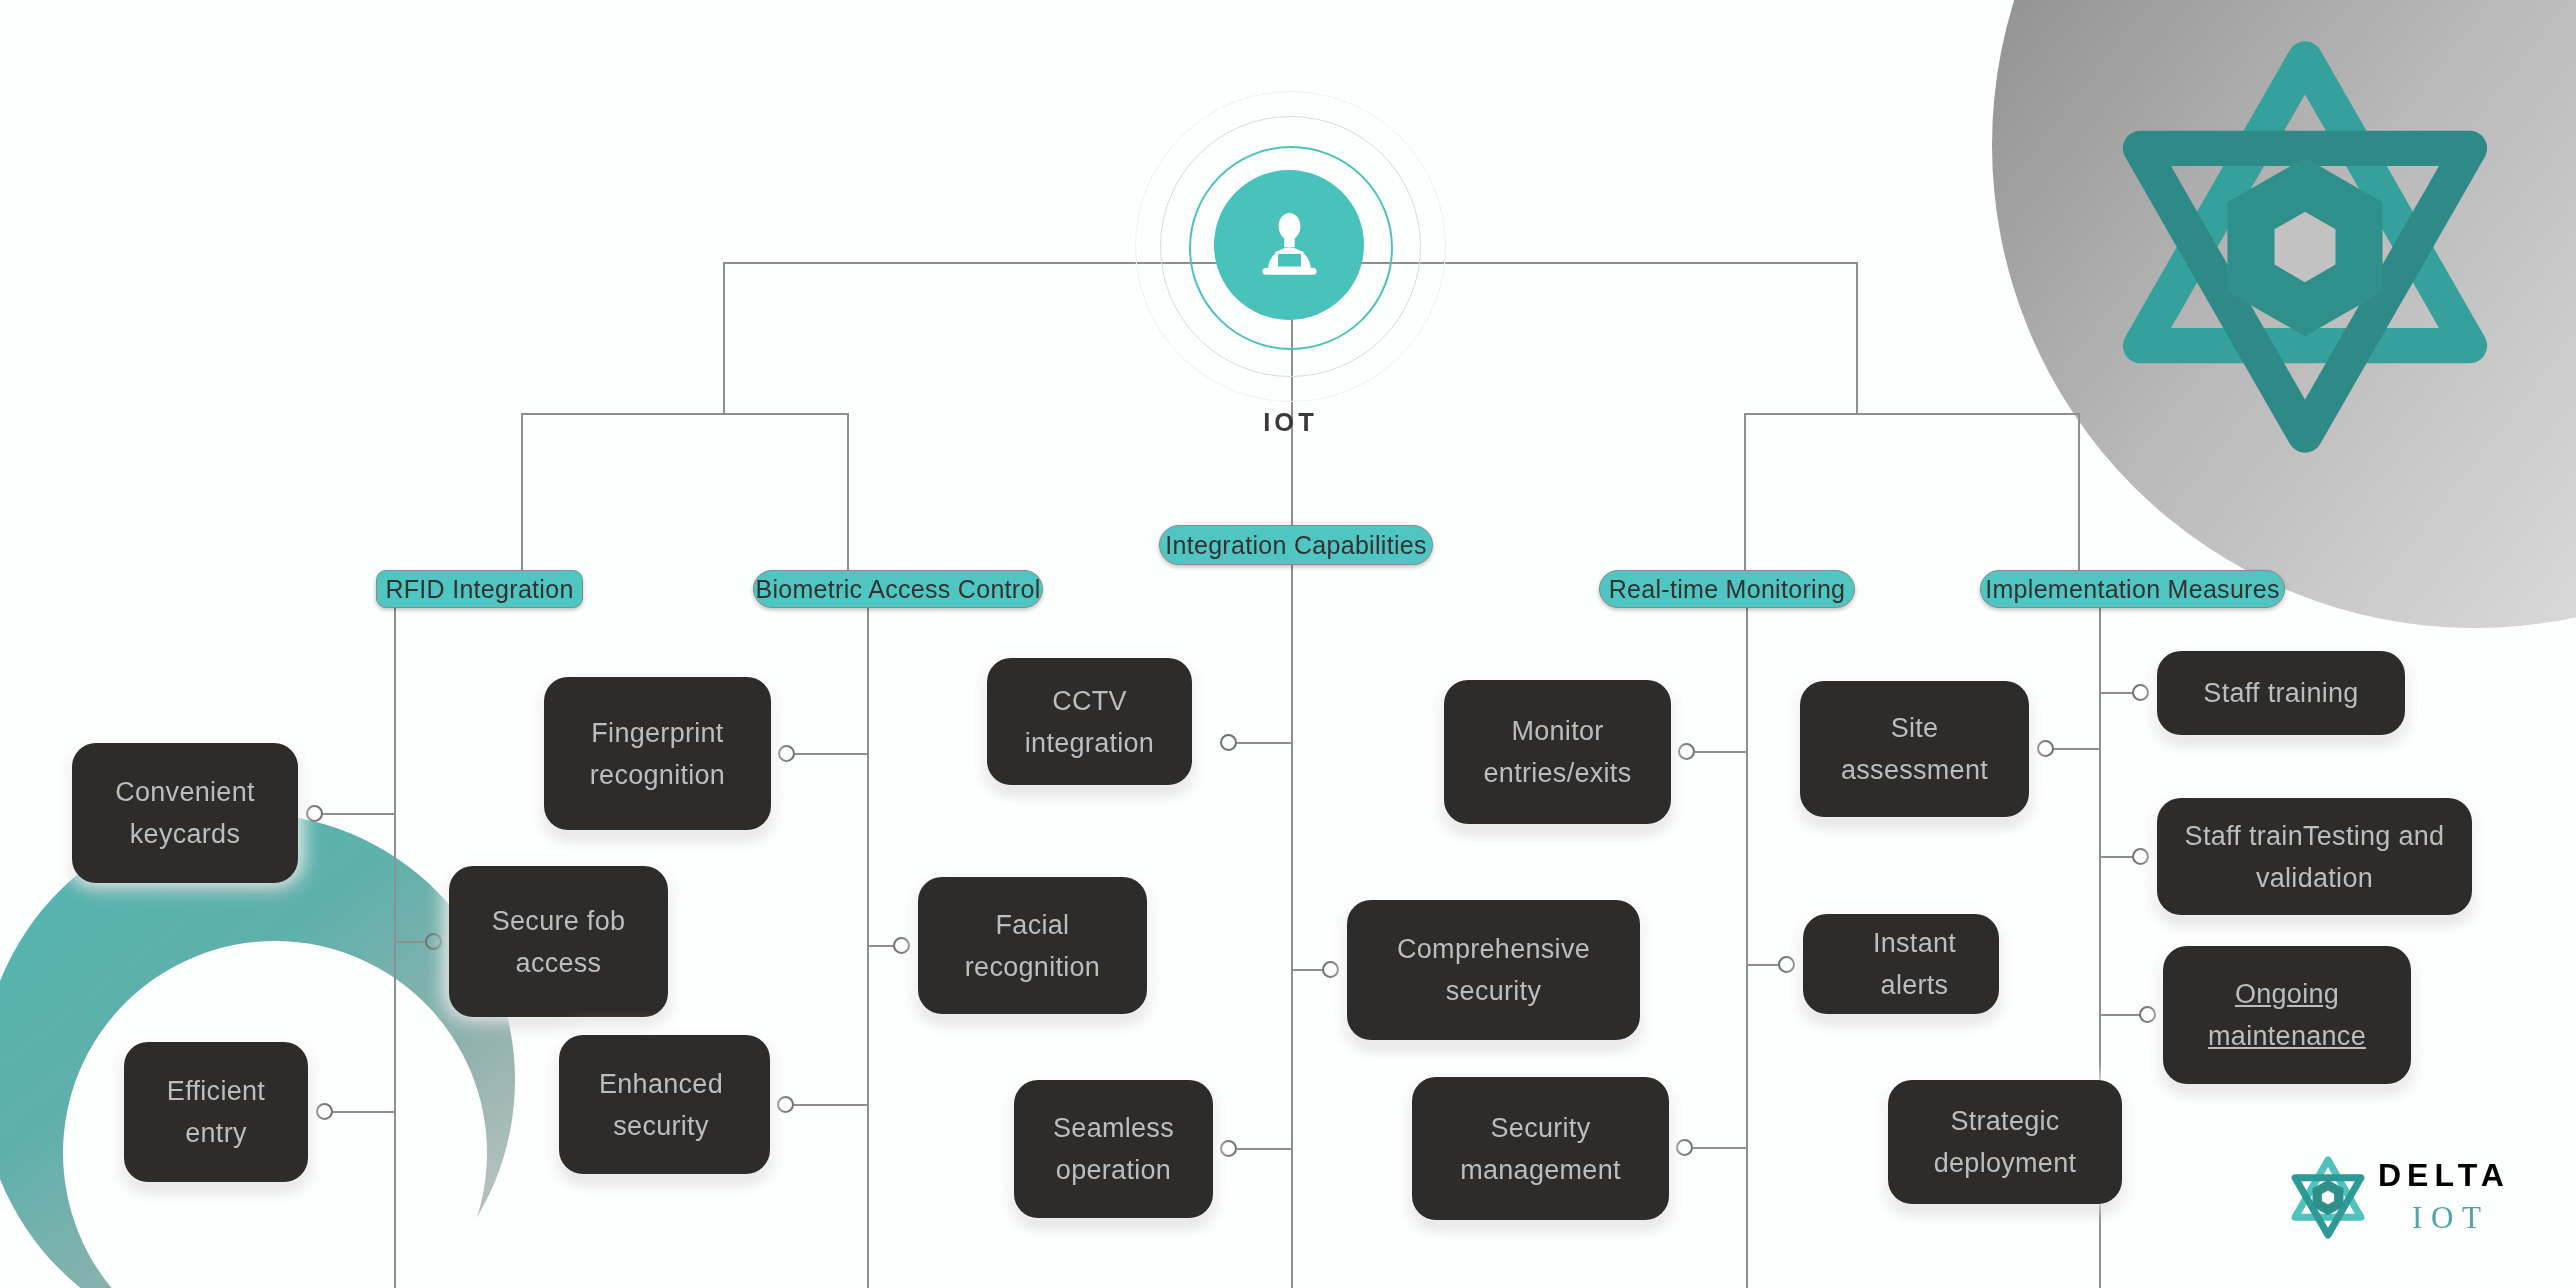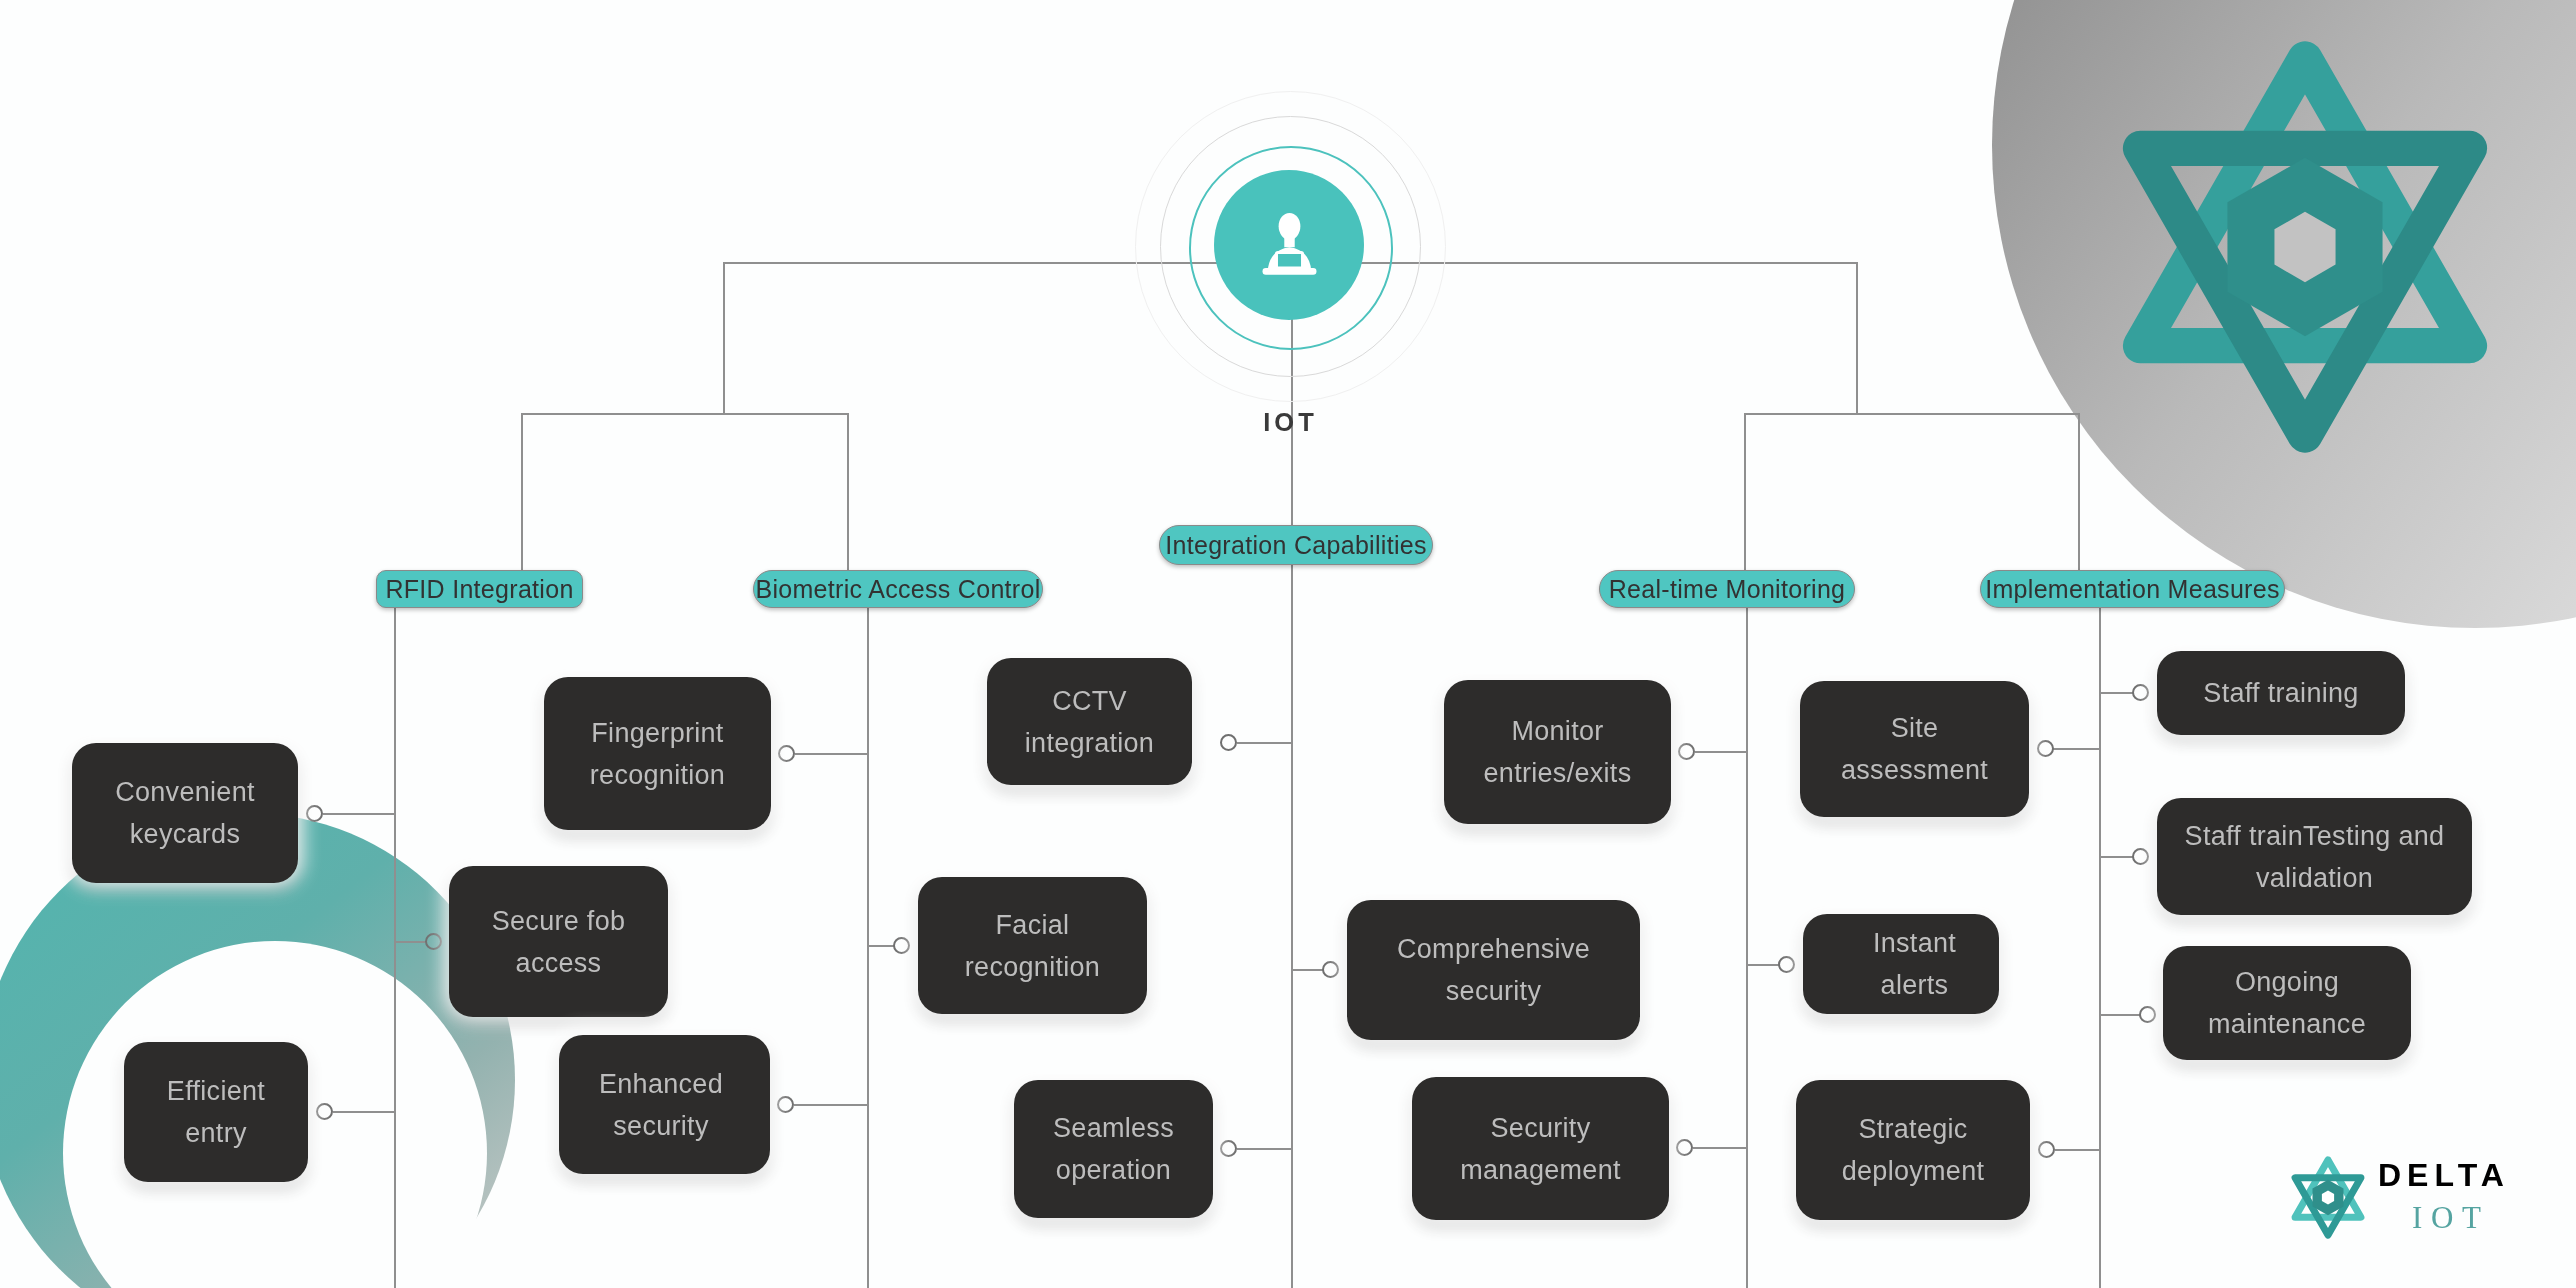--- a/index.html
+++ b/index.html
@@ -157,24 +157,24 @@
       <div class="node" style="left: 544px; top: 677px; width: 227px; height: 153px;">Fingerprint recognition</div>
       <div class="node" style="left: 918px; top: 877px; width: 229px; height: 137px;">Facial recognition</div>
       <div class="node" style="left: 559px; top: 1035px; width: 211px; height: 139px; padding-left: 12px;">Enhanced security</div>
       <div class="node" style="left: 987px; top: 658px; width: 205px; height: 127px;">CCTV integration</div>
       <div class="node" style="left: 1347px; top: 900px; width: 293px; height: 140px;">Comprehensive security</div>
       <div class="node" style="left: 1014px; top: 1080px; width: 199px; height: 138px;">Seamless operation</div>
       <div class="node" style="left: 1444px; top: 680px; width: 227px; height: 144px;">Monitor entries/exits</div>
       <div class="node" style="left: 1803px; top: 914px; width: 196px; height: 100px; padding-left: 46px;">Instant alerts</div>
       <div class="node" style="left: 1412px; top: 1077px; width: 257px; height: 143px;">Security management</div>
       <div class="node" style="left: 1800px; top: 681px; width: 229px; height: 136px;">Site assessment</div>
-      <div class="node" style="left: 1796px; top: 1080px; width: 234px; height: 140px;">Strategic deployment</div>
+      <div class="node" style="left: 1888px; top: 1080px; width: 234px; height: 124px;">Strategic deployment</div>
       <div class="node" style="left: 2157px; top: 651px; width: 248px; height: 84px;">Staff training</div>
       <div class="node" style="left: 2157px; top: 798px; width: 315px; height: 117px;">Staff trainTesting and validation</div>
-      <div class="node" style="left: 2163px; top: 946px; width: 248px; height: 114px;">Ongoing maintenance</div>
+      <div class="node" style="left: 2163px; top: 946px; width: 248px; height: 138px; text-decoration: underline;">Ongoing maintenance</div>
     </div>
 
   <div class="brand">
     <svg style="position:absolute;left:0;top:0;width:94px;height:99px;" viewBox="0 0 200 200">
       <g fill="none" stroke-linejoin="round" stroke-linecap="round">
         <path d="M100 20 L170 142 L30 142 Z" stroke="#4fc2bc" stroke-width="15"></path>
         <path d="M100 180 L30 58 L170 58 Z" stroke="#2e9a96" stroke-width="15"></path>
       </g>
       <path d="M100 62 L133 81 L133 119 L100 138 L67 119 L67 81 Z" fill="#2f8f8b"></path>
       <path d="M100 85 L113 92.5 L113 107.5 L100 115 L87 107.5 L87 92.5 Z" fill="#ffffff"></path>

